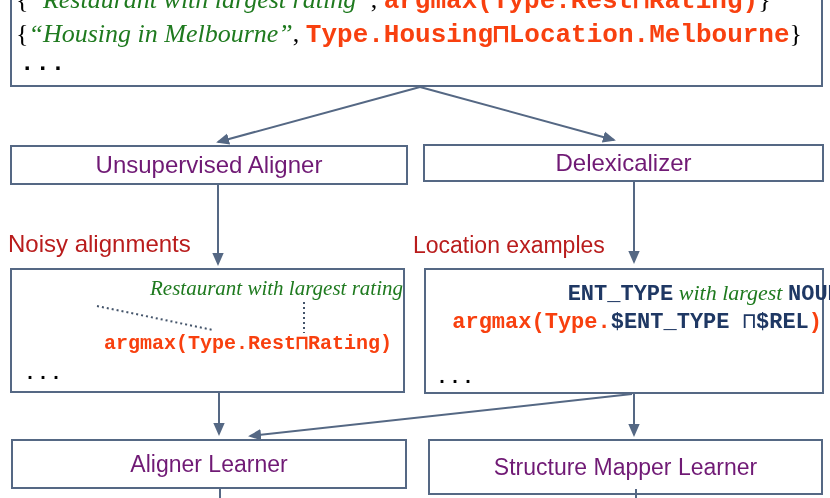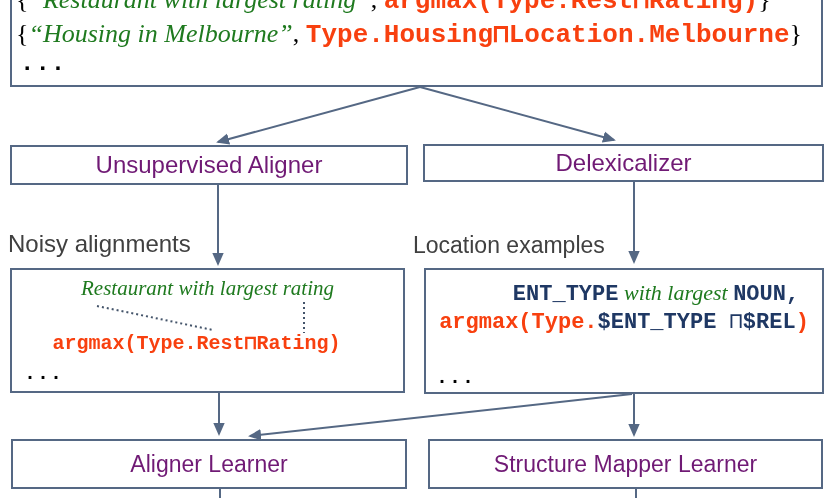--- a/index.html
+++ b/index.html
@@ -9,31 +9,31 @@
   }
   .box{
     position:absolute;background:#fff;border:2px solid var(--slate);
     box-sizing:border-box;
   }
   .module{
     display:flex;align-items:center;justify-content:center;
     font-size:24px;color:#701a75;
   }
   .absline{position:absolute;white-space:nowrap;line-height:1.15;}
-  .label{position:absolute;font-size:24px;color:#404040;white-space:nowrap;}
+  .label{position:absolute;font-size:24px;color:#b91c1c;white-space:nowrap;}
   
   .s-serif{font-family:"Liberation Serif",serif;color:#000;}
   .s-green{font-family:"Liberation Serif",serif;font-style:italic;color:var(--green);}
   .s-orange{font-family:"Liberation Mono","DejaVu Sans Mono",monospace;font-weight:bold;color:var(--orange);}
   .s-navy{font-family:"Liberation Mono","DejaVu Sans Mono",monospace;font-weight:bold;color:var(--navy);}
   .s-navyreg{font-family:"Liberation Mono","DejaVu Sans Mono",monospace;color:var(--navy);}
   .green-it{font-family:"Liberation Serif",serif;font-style:italic;color:var(--green);}
   .mono-orange{font-family:"Liberation Mono","DejaVu Sans Mono",monospace;font-weight:bold;color:var(--orange);}
   .ellipsis{font-family:"Liberation Mono","DejaVu Sans Mono",monospace;font-weight:bold;color:#000;letter-spacing:1px;}
-  .center{left:0;width:100%;text-align:center;}
+  .center{left:0;width:100%;text-align:right;}
   
   #wires{position:absolute;left:0;top:0;pointer-events:none;}
   #wires line{stroke:var(--slate);stroke-width:2;}
   #wires .dotted{stroke:var(--dotted);stroke-width:2;stroke-dasharray:2 3;}
   #wires marker path{fill:var(--slate);}
 </style>
 </head>
 <body>
 
 <div id="stage">
@@ -62,21 +62,21 @@
 
   <div class="box" style="left:424px;top:268px;width:400px;height:126px;">
     <div class="absline center" style="top:10px;font-size:22px;padding-left:32px;"><span class="s-navy">ENT_TYPE</span><span class="s-green"> with largest </span><span class="s-navy">NOUN,</span></div>
     <div class="absline center" style="top:38px;font-size:22px;"><span class="s-orange">argmax(Type.</span><span class="s-navy">$ENT_TYPE</span><span class="s-navyreg"> ⊓</span><span class="s-navy">$REL</span><span class="s-orange">)</span></div>
     <div class="absline ellipsis" style="top:96px;left:10px;font-size:20px;">...</div>
   </div>
 
   <div class="box module" style="left:11px;top:439px;width:396px;height:50px;font-size:23px;">
     <span>Aligner Learner</span>
   </div>
-  <div class="box module" style="left:428px;top:439px;width:395px;height:50px;font-size:23px;">
+  <div class="box module" style="left:428px;top:439px;width:395px;height:56px;font-size:23px;">
     <span>Structure Mapper Learner</span>
   </div>
 
   <svg id="wires" width="830" height="498" viewBox="0 0 830 498">
     <defs>
       <marker id="ah" viewBox="0 0 10 10" refX="8.5" refY="5" markerWidth="6.5" markerHeight="6.5" orient="auto-start-reverse">
         <path d="M 0 0.6 L 10 5 L 0 9.4 z"></path>
       </marker>
     </defs>
     <line x1="420" y1="87" x2="218" y2="142" marker-end="url(#ah)"></line>

